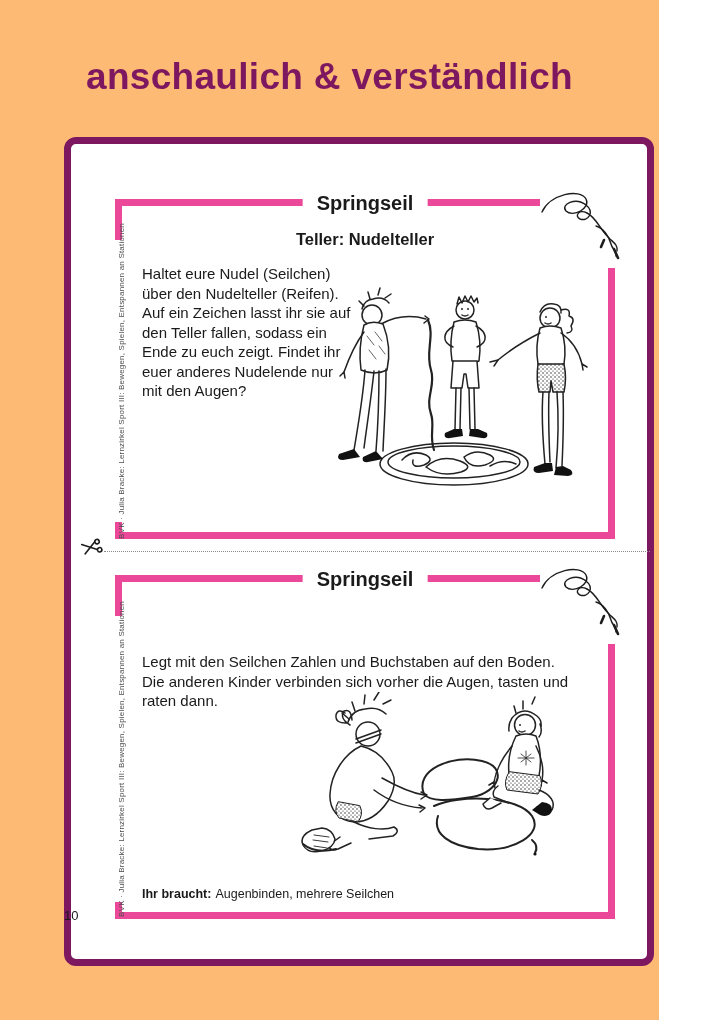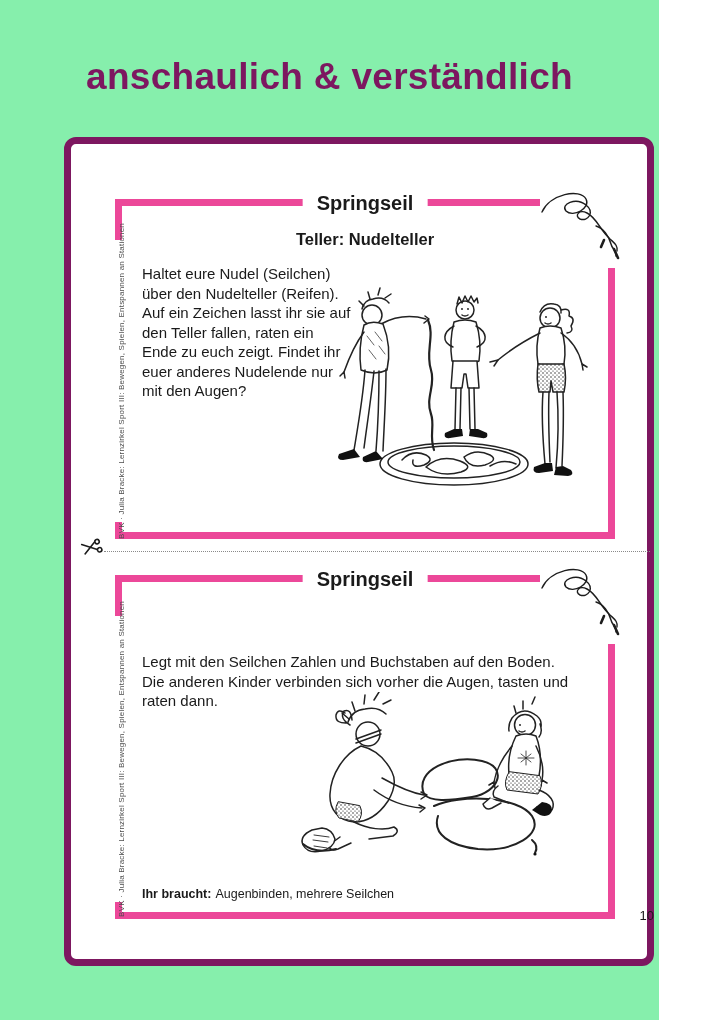--- a/index.html
+++ b/index.html
@@ -1,16 +1,16 @@
 <!DOCTYPE html>
 <html><head>
 <meta charset="utf-8">
 <style>
   html,body{margin:0;padding:0;background:#fff;}
-  .page{position:relative;width:659px;height:1020px;background:#86efac;overflow:hidden;
+  .page{position:relative;width:659px;height:1020px;background:#fdba74;overflow:hidden;
         font-family:"Liberation Sans",sans-serif;color:#1a1a1a;}
   .header-title{position:absolute;top:56px;left:0;width:100%;text-align:center;
         font-size:37px;font-weight:bold;color:#7d1760;letter-spacing:.3px;}
   .frame{position:absolute;left:64px;top:137px;width:576px;height:815px;
         border:7px solid #7d1760;border-radius:12px;background:#fff;}
   .card{position:absolute;background:#fff;border:7px solid #ec4899;}
   .card-1{left:115px;top:199px;width:486px;height:326px;}
   .card-2{left:115px;top:575px;width:486px;height:330px;}
   .card-title{position:absolute;top:-14px;left:50%;transform:translateX(-50%);
         background:#fff;padding:0 14px;font-size:20px;font-weight:bold;white-space:nowrap;}
@@ -25,21 +25,21 @@
   .v-credit{position:absolute;left:-10px;top:34px;bottom:10px;width:19px;background:#fff;
         display:flex;align-items:center;justify-content:center;}
   .v-credit span{writing-mode:vertical-rl;transform:rotate(180deg);font-size:8px;
         color:#4d4d4d;white-space:nowrap;letter-spacing:.2px;}
   .doodle{position:absolute;top:-18px;right:-20px;width:88px;height:80px;background:#fff;}
   .illus-1{position:absolute;right:2px;top:70px;}
   .illus-2{position:absolute;left:122px;top:110px;}
   .cutline{position:absolute;left:104px;top:551px;width:546px;height:0;
         border-top:1.5px dotted #8a8a8a;}
   .scissors{position:absolute;left:83px;top:539px;transform:rotate(-20deg);}
-  .pagenum{position:absolute;left:64px;top:908px;width:590px;text-align:right;font-size:13px;}
+  .pagenum{position:absolute;left:64px;top:908px;width:590px;text-align:left;font-size:13px;}
 </style>
 </head>
 <body>
 
 <div class="page">
 
   <div class="header-title">anschaulich &amp; verständlich</div>
 
   <div class="frame"></div>
 
@@ -59,21 +59,21 @@
 
     <div class="v-credit">
       <span>BVK · Julia Bracke: Lernzirkel Sport III: Bewegen, Spielen, Entspannen an Stationen</span>
     </div>
 
     <div class="card-sub">Teller: Nudelteller</div>
 
     <div class="body-text">Haltet eure Nudel (Seilchen)
 über den Nudelteller (Reifen).
 Auf ein Zeichen lasst ihr sie auf
-den Teller fallen, raten ein
+den Teller fallen, sodass ein
 Ende zu euch zeigt. Findet ihr
 euer anderes Nudelende nur
 mit den Augen?</div>
 
     <div class="illus-1">
       <svg width="292" height="220" viewBox="0 0 292 220">
         <defs>
           <pattern id="speckA" width="4" height="4" patternUnits="userSpaceOnUse">
             <rect width="4" height="4" fill="#fff"></rect>
             <circle cx="1" cy="1" r="0.7" fill="#111"></circle>

